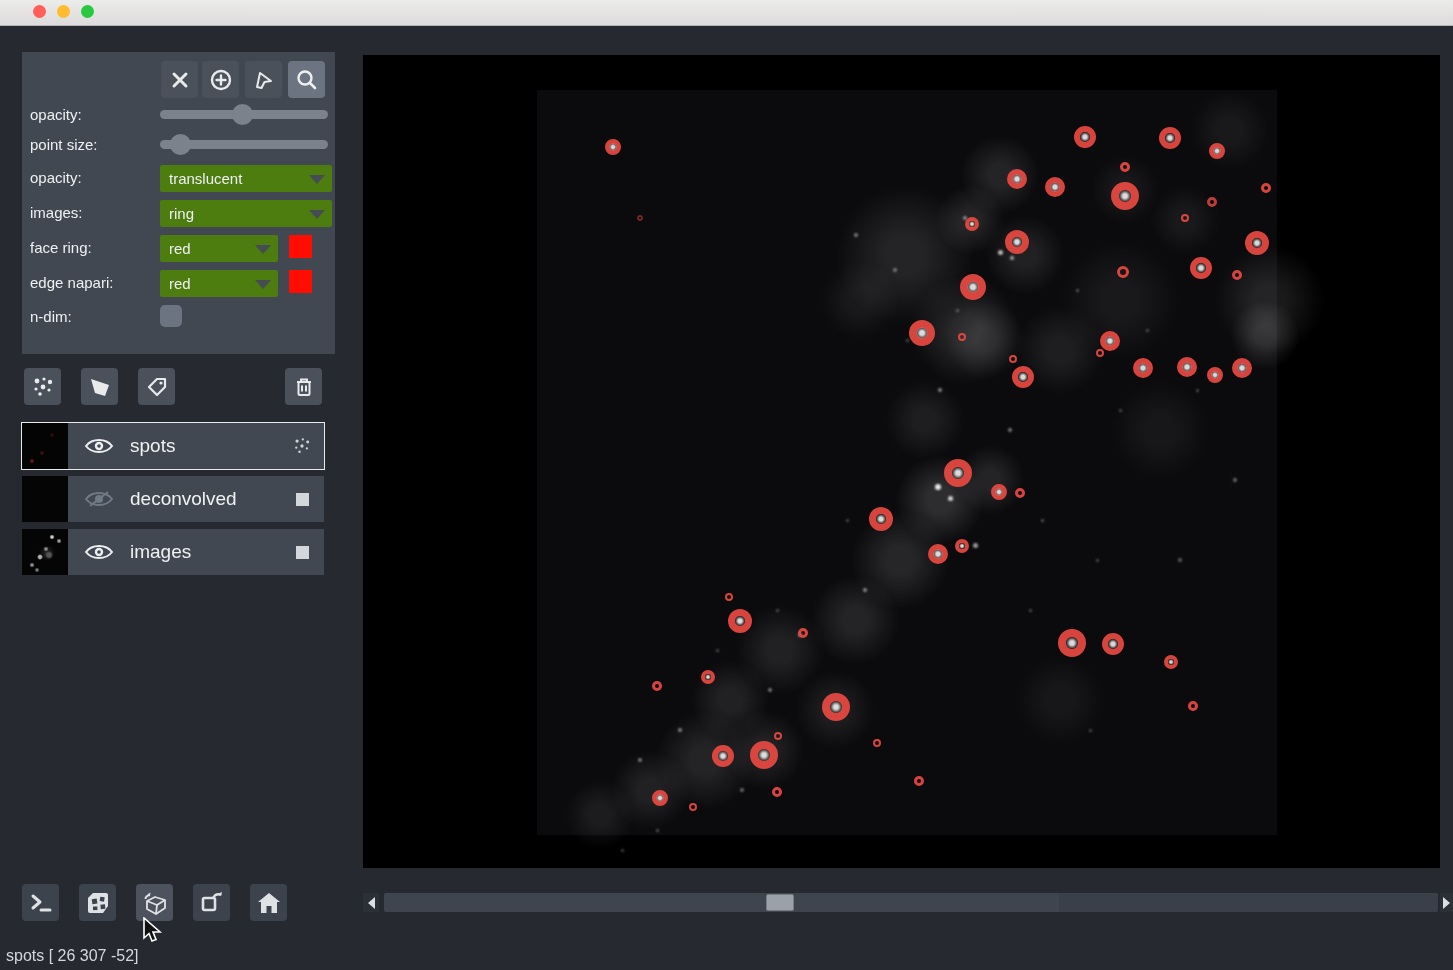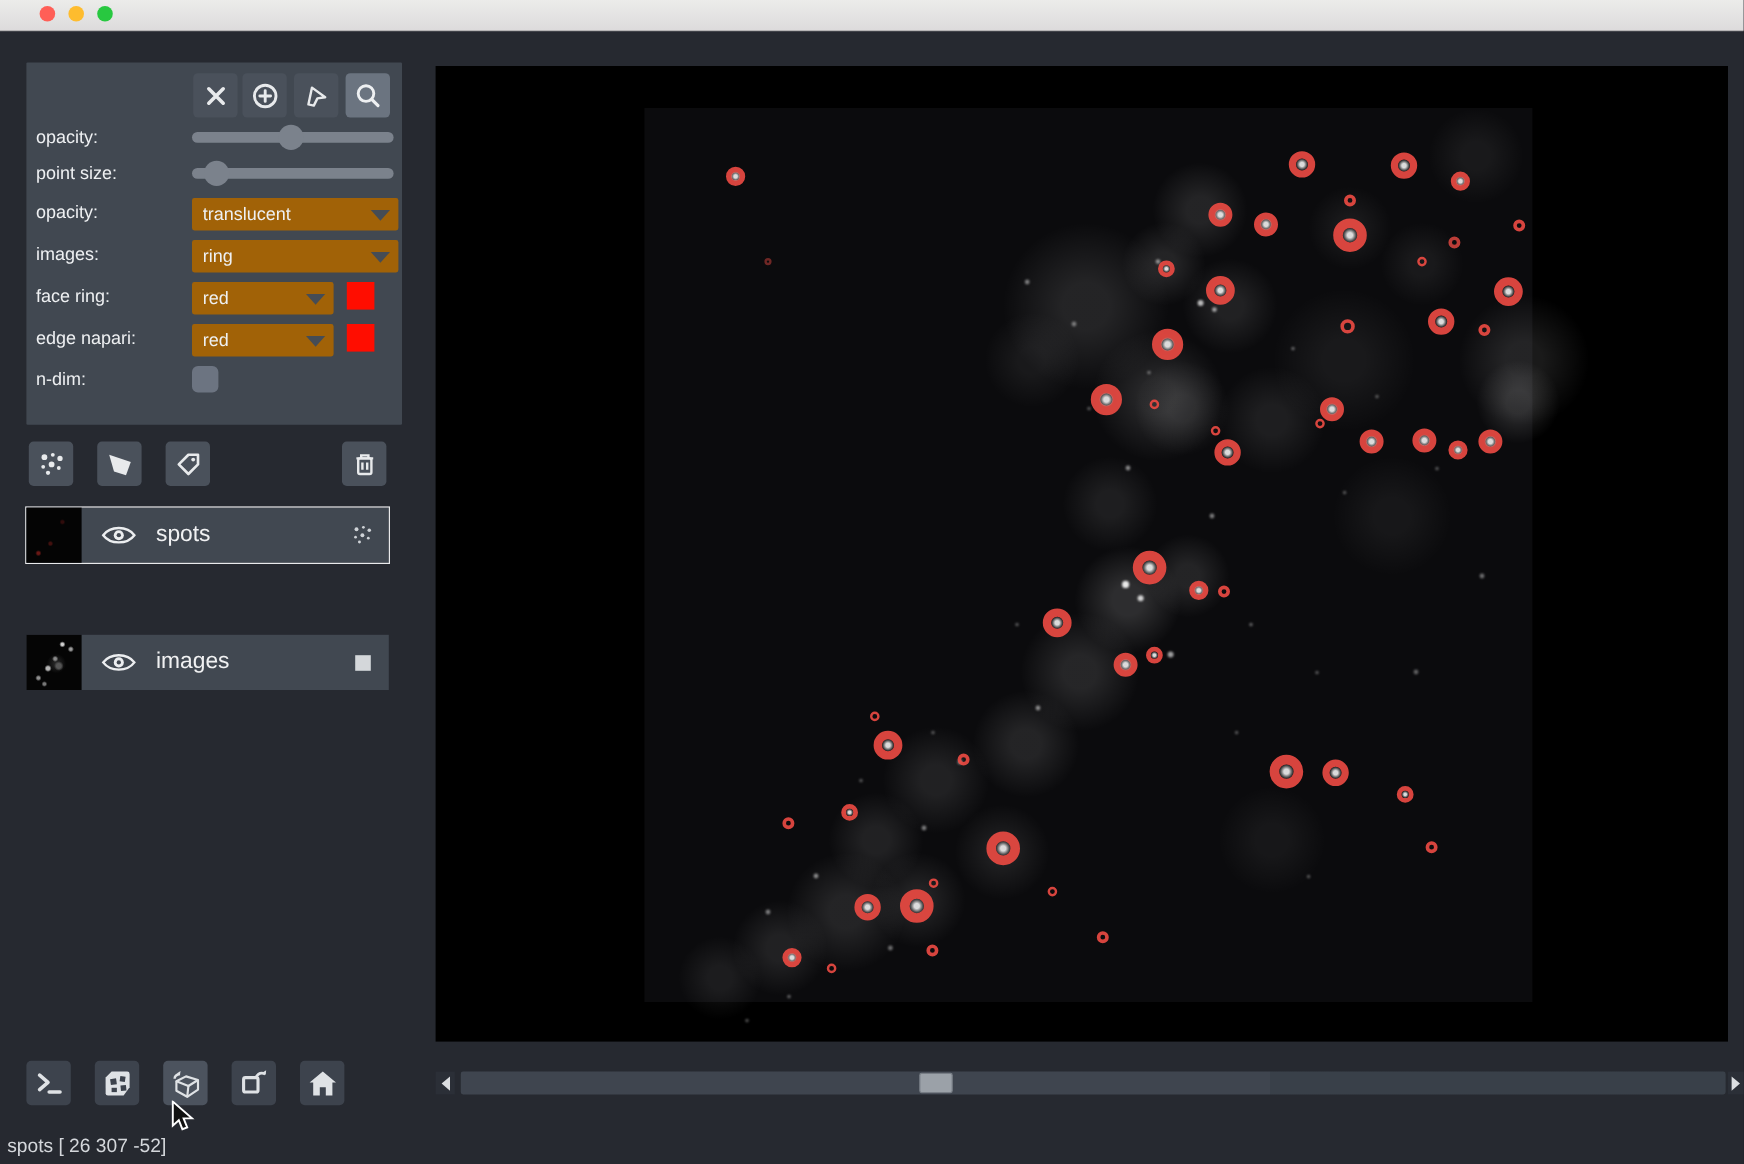--- a/index.html
+++ b/index.html
@@ -25,21 +25,21 @@
               background:#414851; border-radius:1px; }
   .mode-btns { position:absolute; top:9px; left:139px; }
   .mode-btn { position:absolute; top:0; width:37px; height:37px; border-radius:4px;
               background:#4a515b; display:flex; align-items:center; justify-content:center; }
   .mode-btn.active { background:#6b7480; }
   .ctl-label { position:absolute; left:8px; font-size:15px; color:#eef0f2; }
   .slider-track { position:absolute; left:138px; width:168px; height:9px; border-radius:5px;
                   background:#7b828c; }
   .slider-handle { position:absolute; top:-6px; width:21px; height:21px; border-radius:50%;
                    background:#7b828c; }
-  .dropdown { position:absolute; left:138px; height:27px; background:#a16207; border-radius:2px;
+  .dropdown { position:absolute; left:138px; height:27px; background:#4d7c0f; border-radius:2px;
               color:#eef0f2; font-size:15px; line-height:27px; padding-left:9px; }
   .dd-arrow { position:absolute; right:7px; top:10px; width:0; height:0;
               border-left:8px solid transparent; border-right:8px solid transparent;
               border-top:9px solid #454c55; }
   .swatch { position:absolute; left:267px; width:23px; height:23px; }
   .checkbox { position:absolute; left:138px; width:22px; height:22px; border-radius:5px;
               background:#6c7481; }
 
   
   .newlayer-btn { position:absolute; width:37px; height:37px; border-radius:4px; background:#4a515b;
@@ -243,20 +243,36 @@
             <circle cx="12" cy="3" r="1.4"></circle>
             <circle cx="18" cy="6" r="1.8"></circle>
           <circle cx="4" cy="13" r="1.4"></circle>
             <circle cx="11" cy="11" r="2"></circle>
             <circle cx="17" cy="14" r="1.4"></circle>
           <circle cx="8" cy="18" r="1.5"></circle>
         </svg>
       </div>
     </div>
 
+    <div class="layer-row" style="top:449px">
+      <div class="thumb"></div>
+      <div class="eye-wrap">
+        <span>
+          <svg width="30" height="20" viewBox="0 0 30 20">
+            <path d="M2 10 C8 2, 22 2, 28 10 C22 18, 8 18, 2 10 Z" stroke="#707a86" stroke-width="2" fill="none"></path>
+            <circle cx="15" cy="10" r="4" fill="#707a86"></circle>
+            <path d="M6 17 L24 3" stroke="#707a86" stroke-width="2"></path>
+          </svg>
+        </span>
+      </div>
+      <div class="layer-name">deconvolved</div>
+      <div class="layer-type">
+          <div class="sq-glyph"></div>
+        </div>
+    </div>
 
     <div class="layer-row" style="top:502px">
       <div class="thumb images-thumb"></div>
       <div class="eye-wrap">
         <span>
           <svg width="30" height="20" viewBox="0 0 30 20">
             <path d="M2 10 C8 2, 22 2, 28 10 C22 18, 8 18, 2 10 Z" stroke="#eceef0" stroke-width="2" fill="none"></path>
             <circle cx="15" cy="10" r="4.2" fill="#eceef0"></circle>
               <circle cx="15" cy="10" r="1.8" fill="#414851"></circle>
           </svg>

